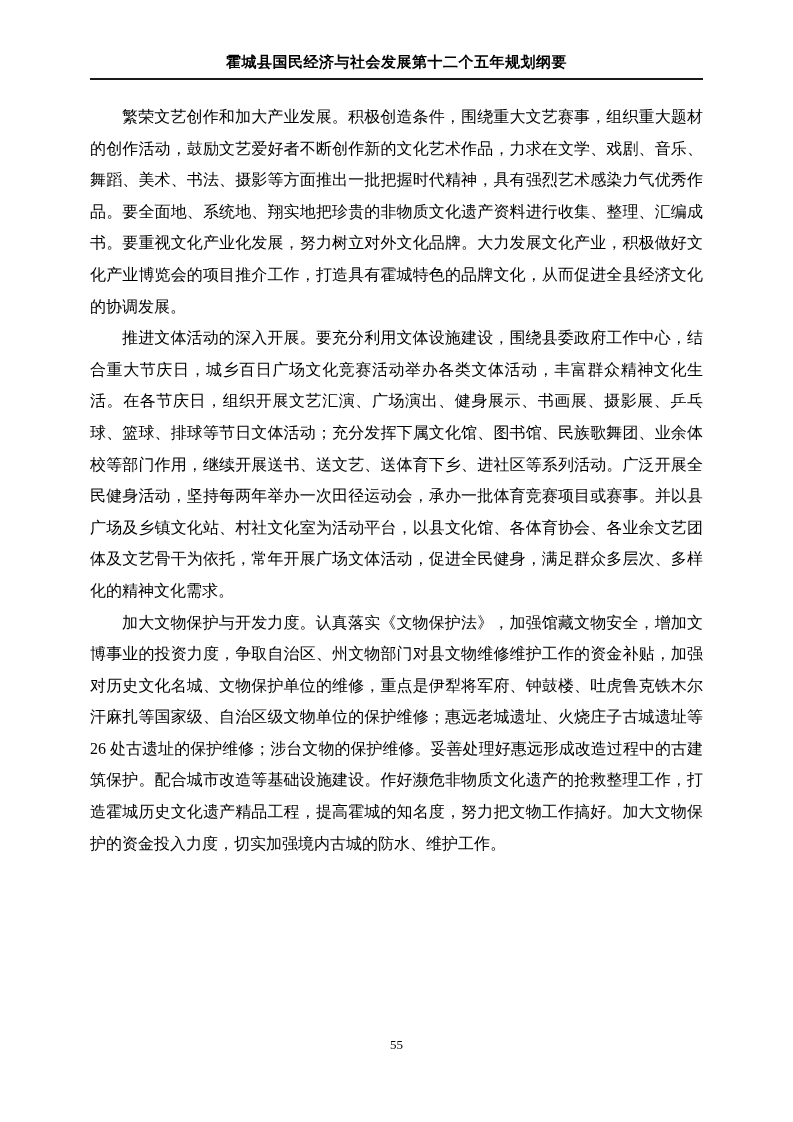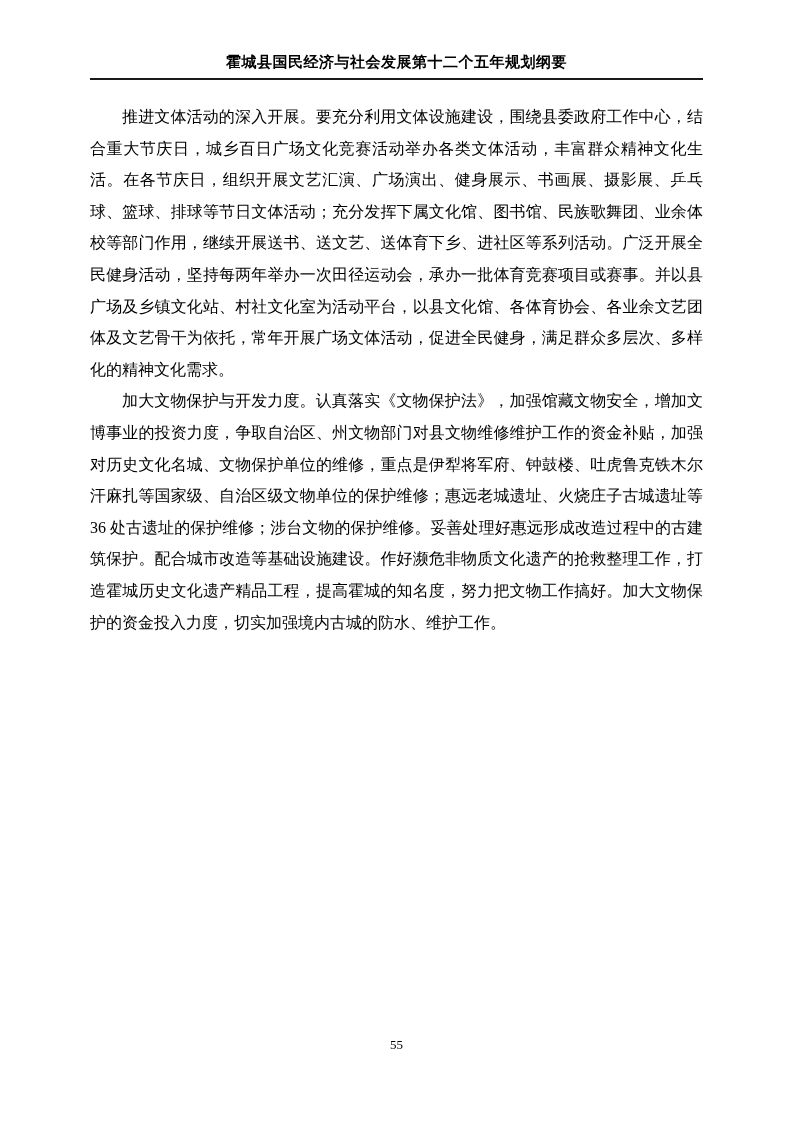--- a/index.html
+++ b/index.html
@@ -58,19 +58,20 @@
 </head>
 <body>
 
 <div class="page">
 
   <div class="header">
     <span class="header-title">霍城县国民经济与社会发展第十二个五年规划纲要</span>
   </div>
 
   <div class="doc-body">
+    <p>繁荣文艺创作和加大产业发展。积极创造条件，围绕重大文艺赛事，组织重大题材的创作活动，鼓励文艺爱好者不断创作新的文化艺术作品，力求在文学、戏剧、音乐、舞蹈、美术、书法、摄影等方面推出一批把握时代精神，具有强烈艺术感染力气优秀作品。要全面地、系统地、翔实地把珍贵的非物质文化遗产资料进行收集、整理、汇编成书。要重视文化产业化发展，努力树立对外文化品牌。大力发展文化产业，积极做好文化产业博览会的项目推介工作，打造具有霍城特色的品牌文化，从而促进全县经济文化的协调发展。</p>
     <p>推进文体活动的深入开展。要充分利用文体设施建设，围绕县委政府工作中心，结合重大节庆日，城乡百日广场文化竞赛活动举办各类文体活动，丰富群众精神文化生活。在各节庆日，组织开展文艺汇演、广场演出、健身展示、书画展、摄影展、乒乓球、篮球、排球等节日文体活动；充分发挥下属文化馆、图书馆、民族歌舞团、业余体校等部门作用，继续开展送书、送文艺、送体育下乡、进社区等系列活动。广泛开展全民健身活动，坚持每两年举办一次田径运动会，承办一批体育竞赛项目或赛事。并以县广场及乡镇文化站、村社文化室为活动平台，以县文化馆、各体育协会、各业余文艺团体及文艺骨干为依托，常年开展广场文体活动，促进全民健身，满足群众多层次、多样化的精神文化需求。</p>
-    <p>加大文物保护与开发力度。认真落实《文物保护法》，加强馆藏文物安全，增加文博事业的投资力度，争取自治区、州文物部门对县文物维修维护工作的资金补贴，加强对历史文化名城、文物保护单位的维修，重点是伊犁将军府、钟鼓楼、吐虎鲁克铁木尔汗麻扎等国家级、自治区级文物单位的保护维修；惠远老城遗址、火烧庄子古城遗址等 36 处古遗址的保护维修；涉台文物的保护维修。妥善处理好惠远形成改造过程中的古建筑保护。配合城市改造等基础设施建设。作好濒危非物质文化遗产的抢救整理工作，打造霍城历史文化遗产精品工程，提高霍城的知名度，努力把文物工作搞好。加大文物保护的资金投入力度，切实加强境内古城的防水、维护工作。</p>
+    <p>加大文物保护与开发力度。认真落实《文物保护法》，加强馆藏文物安全，增加文博事业的投资力度，争取自治区、州文物部门对县文物维修维护工作的资金补贴，加强对历史文化名城、文物保护单位的维修，重点是伊犁将军府、钟鼓楼、吐虎鲁克铁木尔汗麻扎等国家级、自治区级文物单位的保护维修；惠远老城遗址、火烧庄子古城遗址等 26 处古遗址的保护维修；涉台文物的保护维修。妥善处理好惠远形成改造过程中的古建筑保护。配合城市改造等基础设施建设。作好濒危非物质文化遗产的抢救整理工作，打造霍城历史文化遗产精品工程，提高霍城的知名度，努力把文物工作搞好。加大文物保护的资金投入力度，切实加强境内古城的防水、维护工作。</p>
   </div>
 
   <div class="page-number">55</div>
 
 </div>
 
 </body></html>

